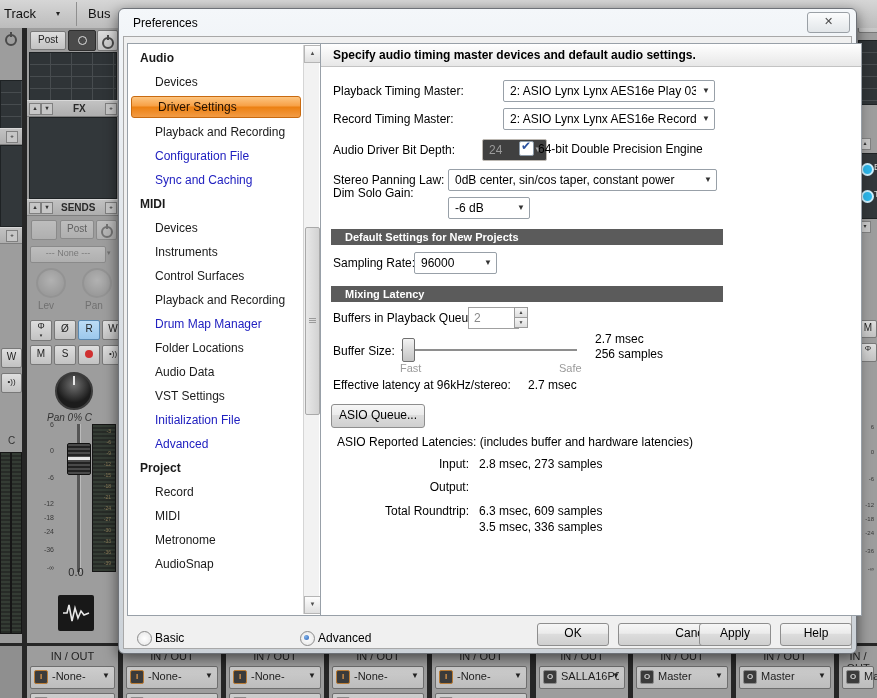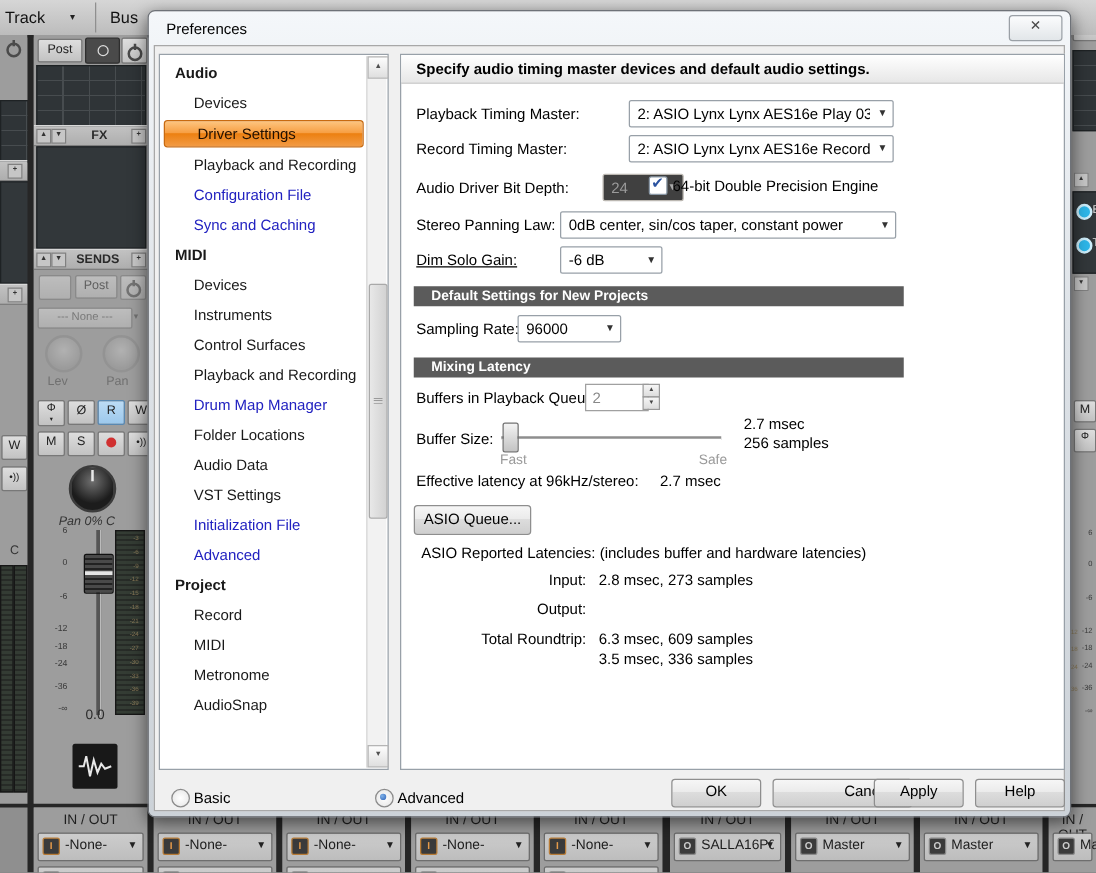--- a/index.html
+++ b/index.html
@@ -56,21 +56,21 @@
   .bluepow{position:absolute;width:9px;height:9px;border:2px solid #cdeefb;border-radius:50%;background:#2db7ea;}
 
   
   .dialog{position:absolute;left:118px;top:8px;width:737px;height:644px;
      background:linear-gradient(#f4f7fa,#dde2e7 40%,#ccd2d8);border:1px solid #6e7278;border-radius:6px;
      box-shadow:0 4px 14px rgba(0,0,0,.55);}
   .dlg-title{position:absolute;left:14px;top:7px;font-size:12px;color:#000;}
   .dlg-close{position:absolute;left:688px;top:3px;width:41px;height:19px;border:1px solid #9aa0a6;border-radius:3px;
      background:linear-gradient(#fbfcfd,#e2e6e9);text-align:center;line-height:17px;font-size:11px;color:#4a4a4a;}
   .client{position:absolute;left:4px;right:4px;top:27px;bottom:4px;background:#f0f0f0;border:1px solid #a8a8a8;}
-  .panel{position:absolute;background:#fff;border:1px solid #98a0a8;}
+  .panel{position:absolute;background:#fff;border:1px solid #98a0a8;padding-left:10px;}
   .side-item{height:24px;line-height:24px;font-size:12px;color:#1a1a1a;padding-left:26px;cursor:default;
      white-space:nowrap;overflow:hidden;}
   .side-item.hdr{font-weight:bold;padding-left:11px;}
   .side-item.link{color:#2121c0;}
   .side-item.sel{background:linear-gradient(#fdc580,#f7a045 45%,#ec8011 50%,#f29b45);
      border:1px solid #c86a10;border-radius:3px;margin:2px 2px;height:20px;line-height:20px;color:#221000;}
   .sbar{position:absolute;top:1px;bottom:1px;width:15px;background:#f2f2f2;border-left:1px solid #d5d5d5;}
   .sbar-btn{position:absolute;left:0;width:15px;height:16px;background:linear-gradient(#fdfdfd,#dfdfdf);
      border:1px solid #b5b5b5;font-size:6px;text-align:center;line-height:14px;color:#505050;}
   .sbar-thumb{position:absolute;left:1px;width:13px;background:linear-gradient(90deg,#e8e8e8,#d2d2d2);
@@ -416,21 +416,21 @@
           <span class="chk">✔</span>
         </div>
         <span class="flabel" style="left:217px;top:98px;">64-bit Double Precision Engine</span>
 
         <span class="flabel" style="left:12px;top:129px;">Stereo Panning Law:</span>
         <div class="combo" style="left:127px;top:125px;width:267px;">
           <span class="combo-text">0dB center, sin/cos taper, constant power</span>
           <span class="combo-arr">▼</span>
         </div>
 
-        <span class="flabel" style="left:12px;top:157px;text-decoration:underline;">Dim Solo Gain:</span>
+        <span class="flabel" style="left:12px;top:142px;">Dim Solo Gain:</span>
         <div class="combo" style="left:127px;top:153px;width:80px;">
           <span class="combo-text">-6 dB</span>
           <span class="combo-arr">▼</span>
         </div>
 
         <div class="secbar" style="left:10px;top:185px;width:378px;">Default Settings for New Projects</div>
 
         <span class="flabel" style="left:12px;top:212px;">Sampling Rate:</span>
         <div class="combo" style="left:93px;top:208px;width:81px;">
           <span class="combo-text">96000</span>

